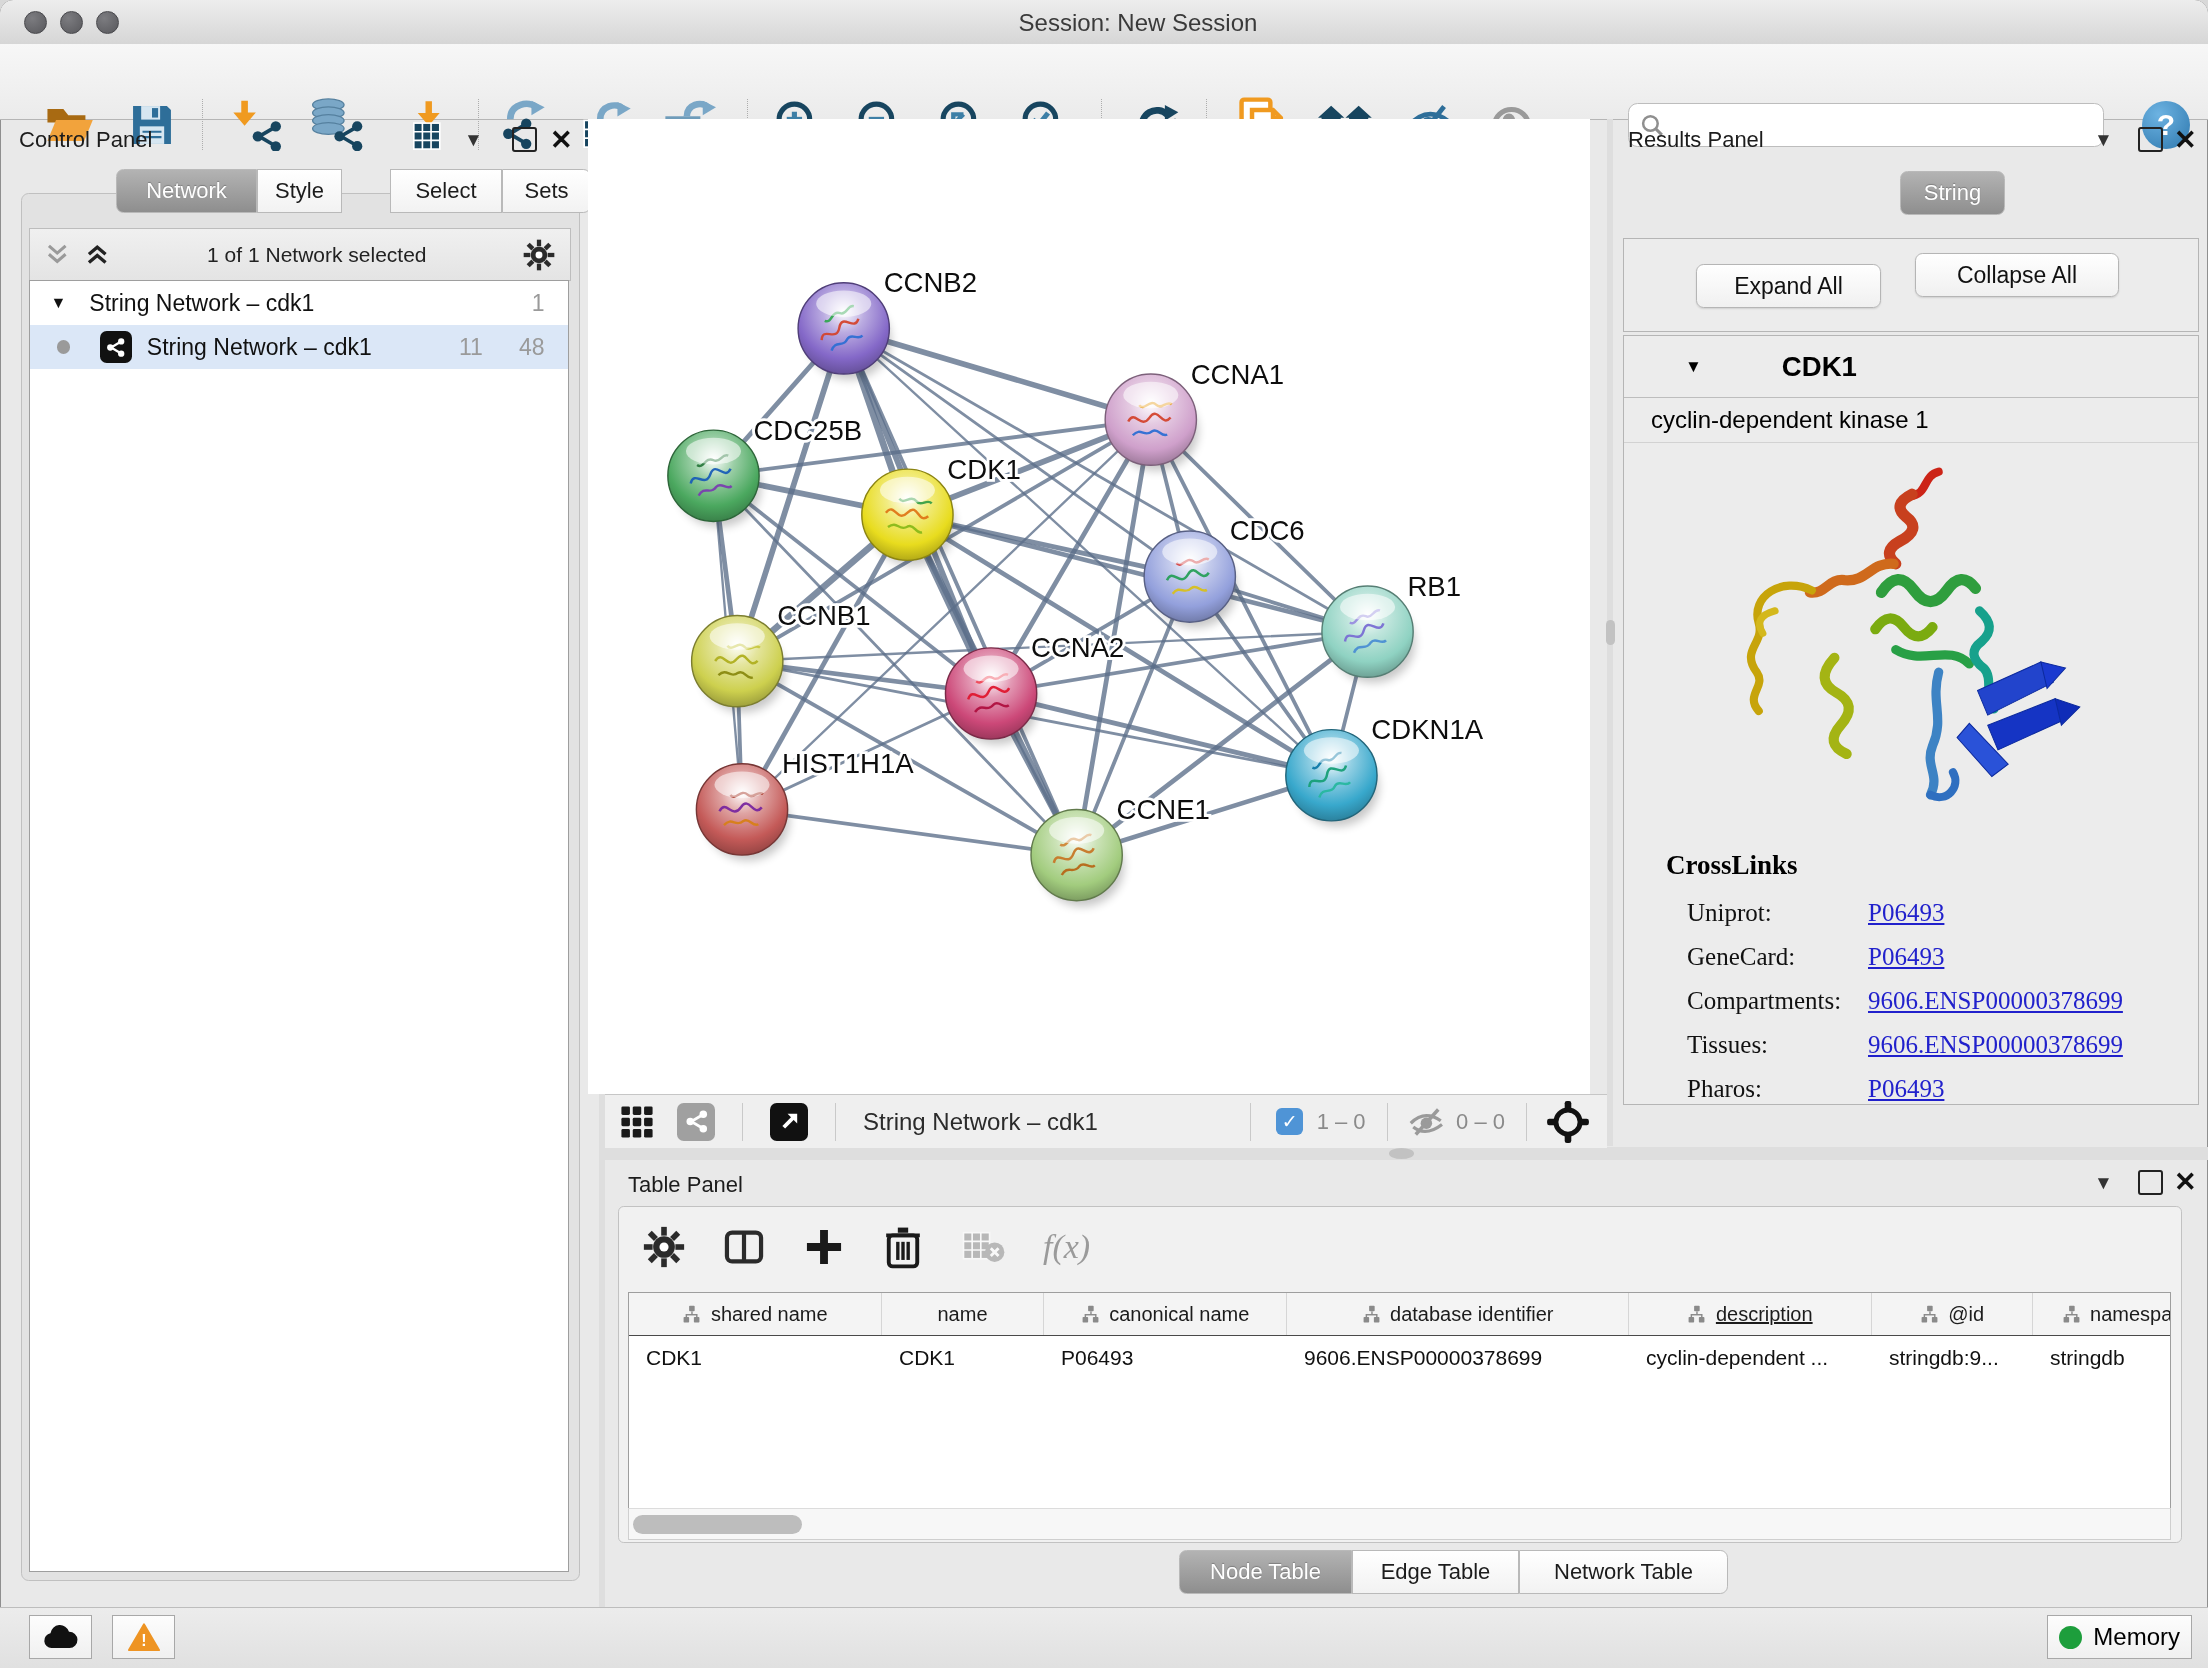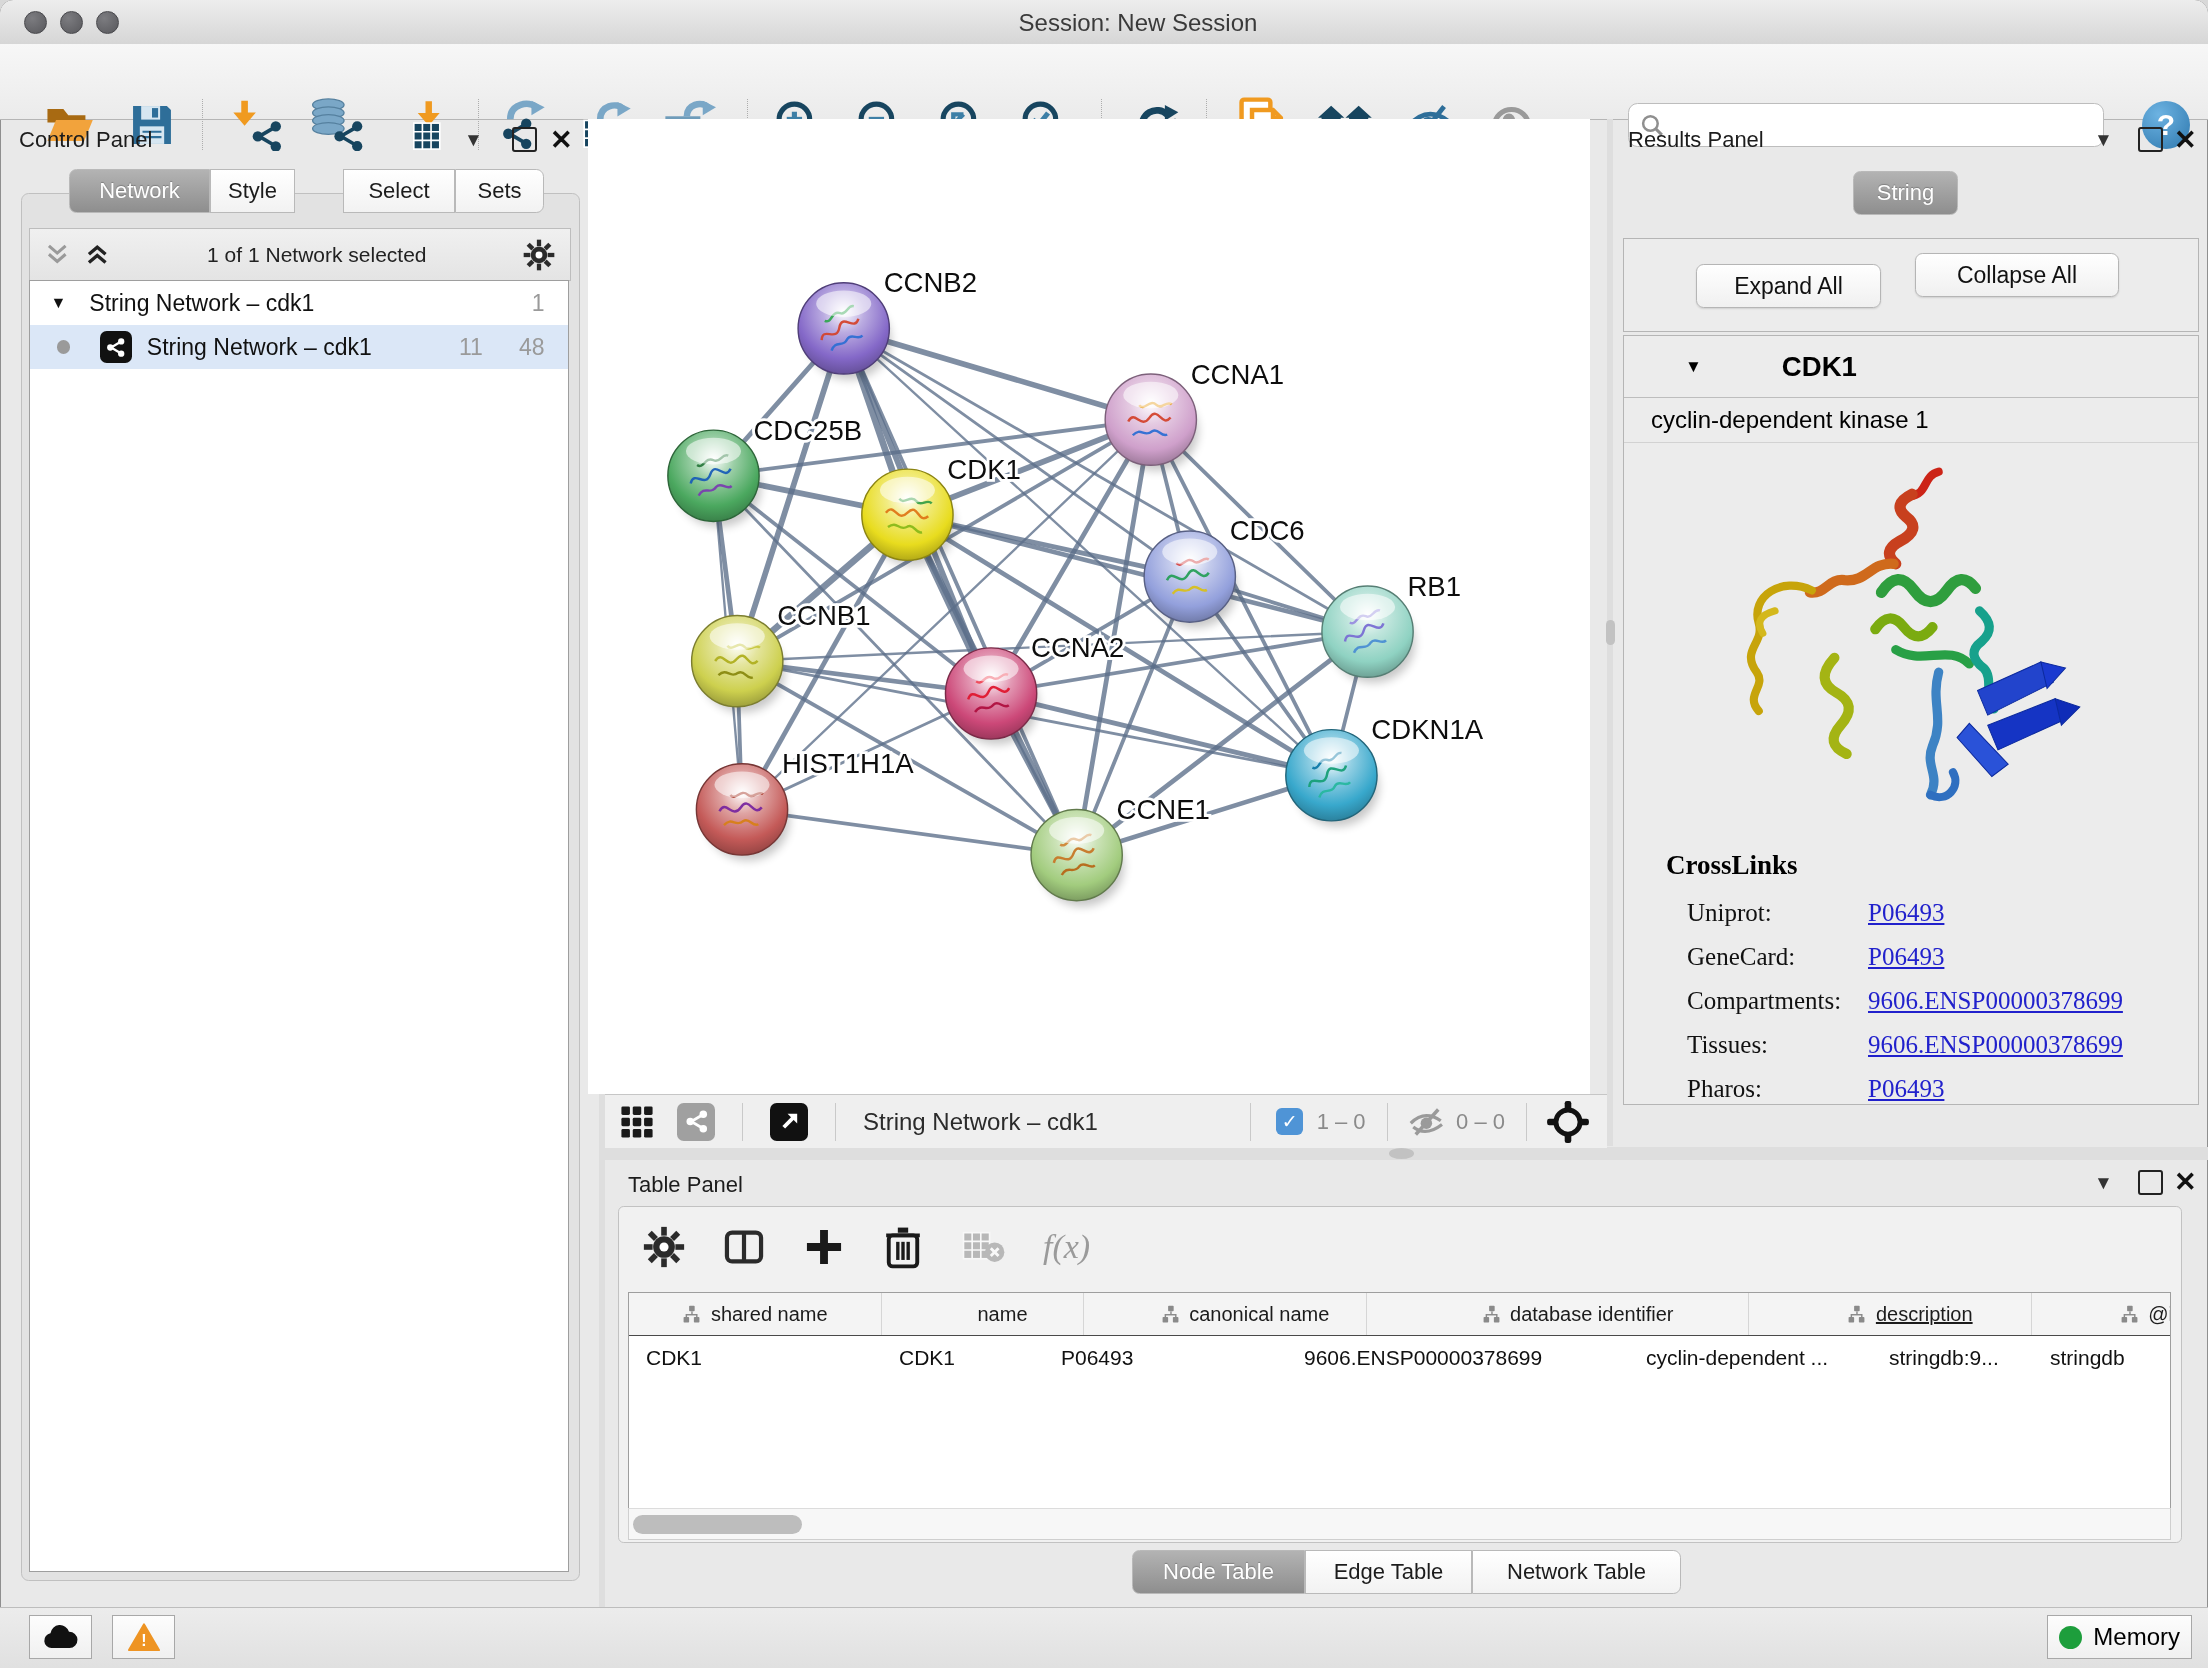--- a/index.html
+++ b/index.html
@@ -13,21 +13,21 @@
   .toolbar{left:0;top:44px;width:2208px;height:75px;background:linear-gradient(#f7f7f7,#ebebeb);border-bottom:1px solid #b5b5b5;}
   .tbtn{top:53px;width:55px;height:55px;display:flex;align-items:center;justify-content:center;}
   .tsep{top:55px;width:0;height:51px;border-left:1.9px dotted #adadad;}
   .searchbox{left:1628px;top:59px;width:476px;height:44px;background:#fff;border:1px solid #bdbdbd;border-radius:9.5px;display:flex;align-items:center;padding:0 11.4px;box-sizing:border-box;}
   .searchbox input{border:none;outline:none;flex:1;font-size:21px;margin-left:9.5px;background:transparent;}
   .helpbtn{left:2142px;top:57px;width:48px;height:48px;border-radius:50%;background:radial-gradient(circle at 35% 28%,#6db3e2,#2d77ad);color:#fff;font-size:30px;font-weight:bold;display:flex;align-items:center;justify-content:center;}
   
   .panel-title{font-size:22px;color:#1c1c1c;}
   .panel-ctrl{font-size:21px;color:#222;}
   .tab{height:44px;display:flex;align-items:center;justify-content:center;font-size:22px;color:#1c1c1c;background:linear-gradient(#ffffff,#f2f2f2);border:1px solid #b9b9b9;box-sizing:border-box;}
-  .tab.sel{background:linear-gradient(#b3b3b3,#8e8e8e);color:#fff;text-shadow:0 -1px 1px rgba(0,0,0,.25);}
+  .tab.sel{background:linear-gradient(#b3b3b3,#8e8e8e);color:#fff;text-shadow:0 -1px 1px rgba(0,0,0,.25);margin-left:47px;}
   .btn{background:linear-gradient(#ffffff,#f0f0f0);border:1px solid #b5b5b5;border-radius:7.6px;display:flex;align-items:center;justify-content:center;font-size:23px;color:#111;box-shadow:0 1px 1.9px rgba(0,0,0,.12);}
   
   .cp-box{left:21px;top:193px;width:557px;height:1386px;background:#e2e2e2;border:1px solid #c0c0c0;border-radius:7.6px;}
   .cp-header{left:28.5px;top:228px;width:540px;height:51px;background:linear-gradient(#f0f0f0,#e4e4e4);border:1px solid #bdbdbd;display:flex;align-items:center;}
   .tree{left:28.5px;top:280px;width:540px;height:1292px;background:#fff;border:1px solid #9e9e9e;box-sizing:border-box;}
   .tree-row{height:44px;display:flex;align-items:center;font-size:23px;color:#111;}
   .tree-row .num{color:#9a9a9a;}
   .tree-row.sel{background:#dbe7f7;}
   .shareplate{width:32px;height:32px;border-radius:6.7px;background:#111;display:flex;align-items:center;justify-content:center;}
   
@@ -44,21 +44,21 @@
   .rp-main{left:1623px;top:335px;width:574px;height:768px;background:#ececec;border:1px solid #b5b5b5;}
   .rp-generow{height:61px;border-bottom:1px solid #bdbdbd;display:flex;align-items:center;}
   .serif{font-family:"Liberation Serif",serif;}
   .cl-row{display:flex;font-size:25px;height:44px;align-items:center;}
   .cl-row .lbl{width:181px;color:#111;}
   .cl-row a{color:#2121cc;text-decoration:underline;}
   
   .tp-box{left:618px;top:1206px;width:1562px;height:335px;background:#f1f1f1;border:1px solid #c2c2c2;border-radius:5.7px;}
   .ttool{top:1225px;display:flex;align-items:center;gap:38px;left:643px;}
   .table{left:628px;top:1292px;width:1543px;height:217px;background:#fff;border:1px solid #9e9e9e;box-sizing:border-box;overflow:hidden;}
-  .thead{display:flex;height:42px;background:#f4f4f4;border-bottom:1.9px solid #4a4a4a;gap:40px;}
+  .thead{display:flex;height:42px;background:#f4f4f4;border-bottom:1.9px solid #4a4a4a;}
   .th{display:flex;align-items:center;justify-content:center;gap:9.5px;font-size:20px;color:#1c1c1c;border-right:1px solid #d6d6d6;box-sizing:border-box;overflow:hidden;white-space:nowrap;flex:none;}
   .trow{display:flex;height:44px;}
   .td{display:flex;align-items:center;font-size:21px;color:#111;padding-left:17px;box-sizing:border-box;overflow:hidden;white-space:nowrap;flex:none;}
   .hscroll{left:628px;top:1508px;width:1543px;height:32px;background:#f7f7f7;border:1px solid #cfcfcf;border-top:1px solid #dcdcdc;box-sizing:border-box;}
   .hthumb{left:3.8px;top:5.7px;width:169px;height:19px;background:#bdbdbd;border-radius:9.5px;}
   
   .statusbar{left:0;top:1607px;width:2208px;height:61px;background:linear-gradient(#ececec,#e0e0e0);border-top:1px solid #bdbdbd;}
   .sbtn{top:1615px;height:42px;background:linear-gradient(#fdfdfd,#f0f0f0);border:1.9px solid #a8a8a8;display:flex;align-items:center;justify-content:center;}
   .memdot{width:23px;height:23px;border-radius:50%;background:#1d9e3c;margin-right:11.4px;}
   .netlabel{font-size:24px;color:#2b2b2b;}

